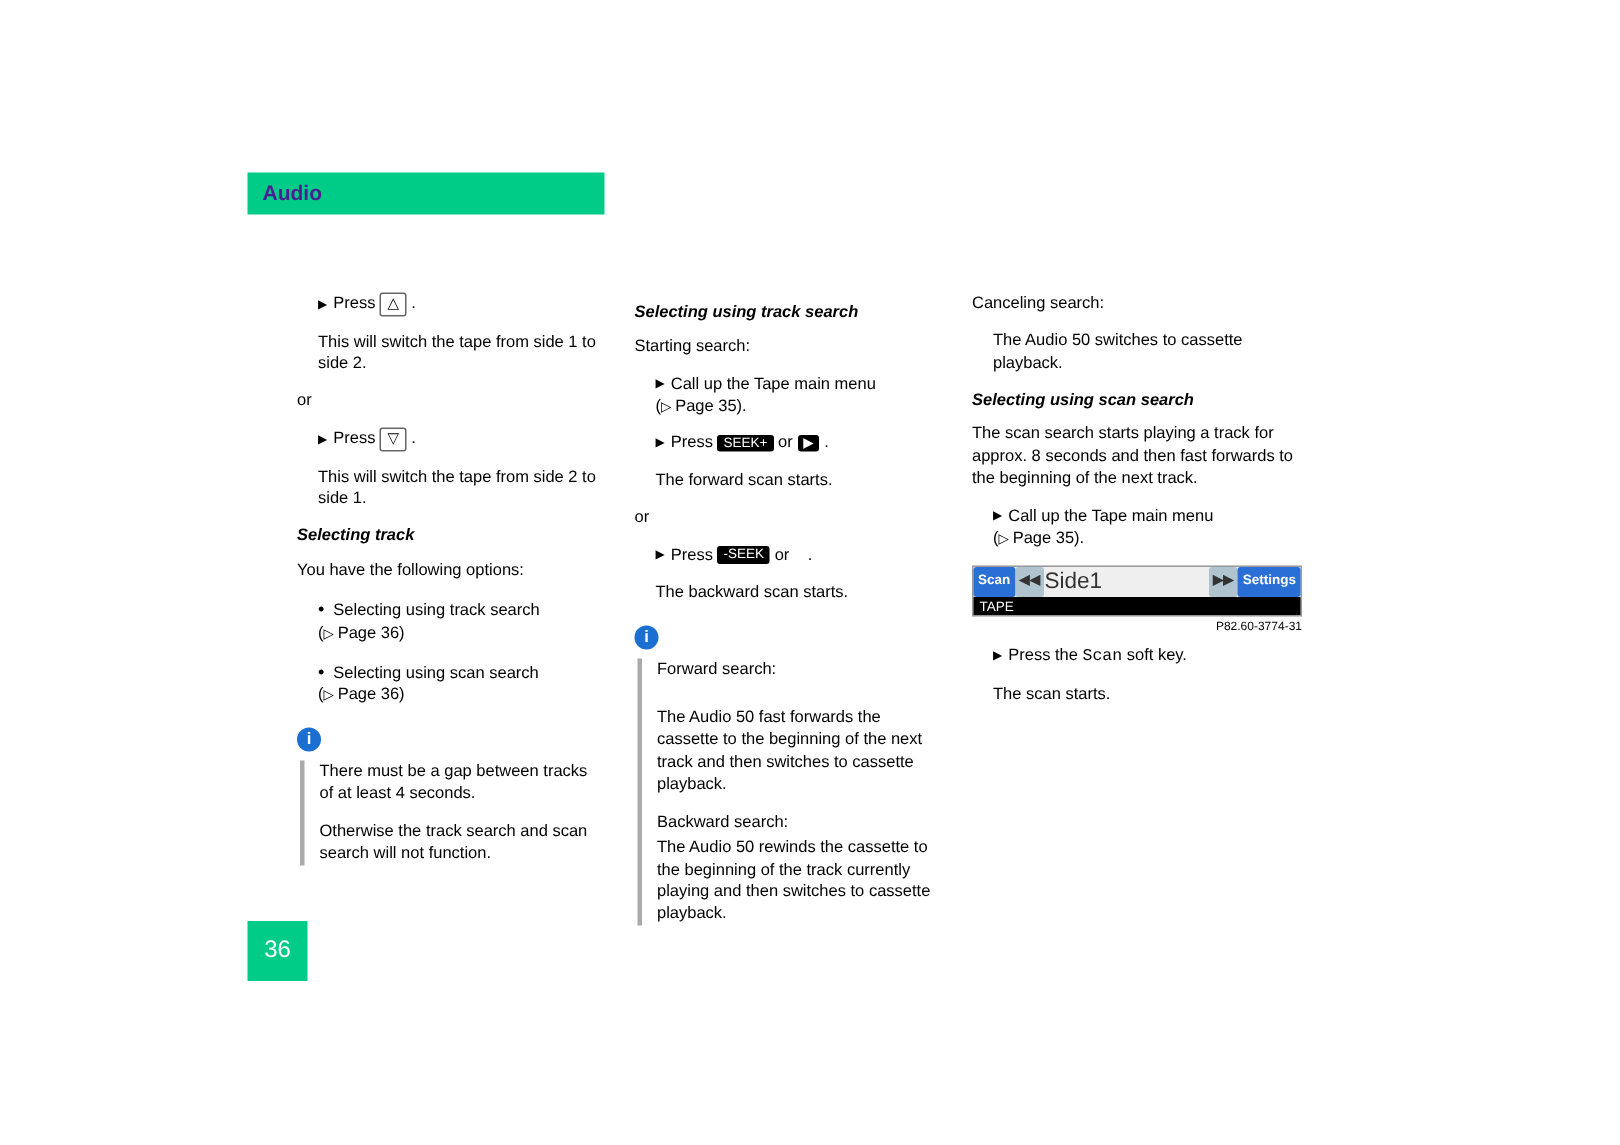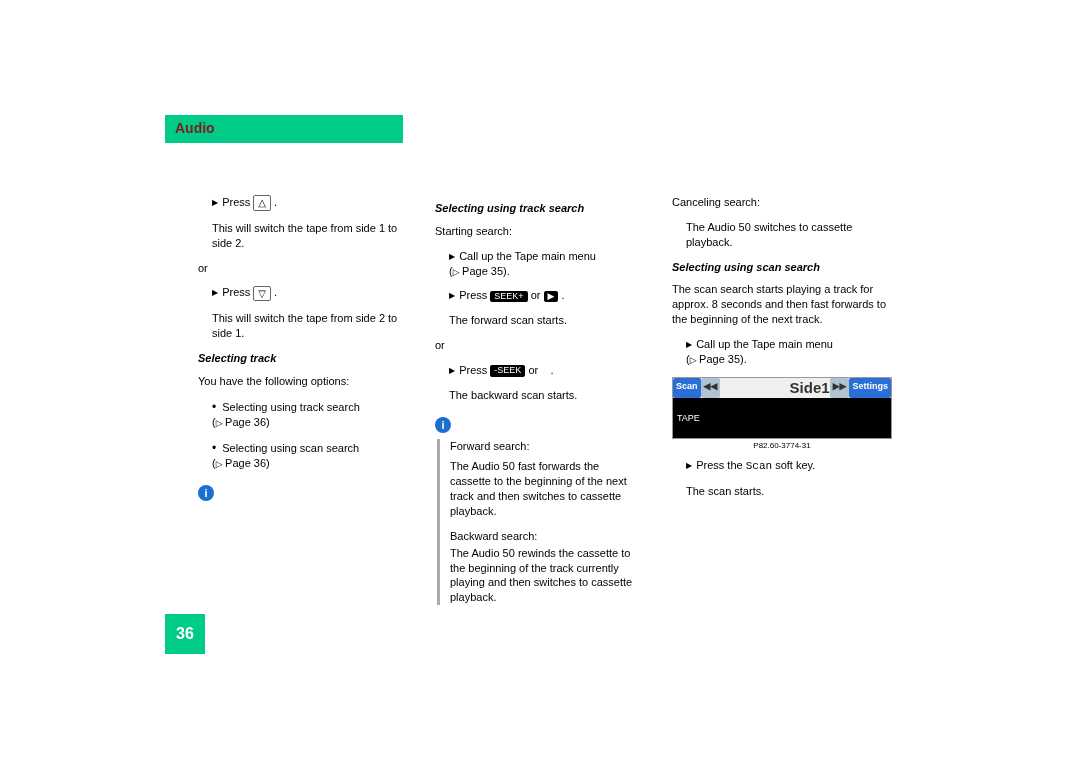--- a/index.html
+++ b/index.html
@@ -1,44 +1,44 @@
 <!DOCTYPE html>
 <html><head>
 <meta charset="utf-8">
 <style>
 body{margin:0;background:#fff;font-family:Arial,Helvetica,sans-serif;color:#000;font-size:11px;line-height:1.35}
 .page{width:1080px;height:763px;position:relative;overflow:hidden}
 .hdr{position:absolute;left:165px;top:115px}
-.green-bar{background:#00cc88;color:#7f1d1d;font-weight:bold;font-size:14px;padding:4px 28px 5px 10px;display:inline-block;min-width:200px}
+.green-bar{background:#00cc88;color:#4c1d95;font-weight:bold;font-size:14px;padding:4px 28px 5px 10px;display:inline-block;min-width:200px}
 .sub-row{display:flex;align-items:stretch;margin-top:2px}
 .black-box{background:#000;width:18px;height:15px;margin-right:12px}
 .subtitle{font-weight:bold;font-size:12px;padding-top:1px}
-.content{position:absolute;left:198px;top:195px;width:725px;display:flex;gap:32px}
+.content{position:absolute;left:198px;top:195px;width:725px;display:flex;gap:20px}
 .col{width:205px}
 .arrow::before{content:"▶";font-size:8px;margin-right:4px;position:relative;top:-1px}
 .bullet::before{content:"•";margin-right:6px;font-size:12px}
 ul.plain{list-style:none;padding:0;margin:0}
 ul.plain li{margin-bottom:10px;padding-left:14px}
 .indent{padding-left:14px}
 p{margin:0 0 10px 0}
 .bi{font-weight:bold;font-style:italic;font-size:11px;margin:6px 0 8px 0}
 .k{display:inline-block;background:#000;color:#fff;font-size:9px;padding:1px 4px;border-radius:2px;line-height:1.1;vertical-align:middle}
 .kbox{display:inline-block;border:1px solid #666;border-radius:2px;padding:0 4px;font-size:10px;vertical-align:middle}
 .tri::before{content:"▷ ";font-size:9px}
 .info{display:inline-block;width:16px;height:16px;border-radius:50%;background:#1b6fd0;color:#fff;text-align:center;line-height:16px;font-weight:bold;font-style:normal;font-size:11px;margin:4px 0 6px 0}
 .ibar{border-left:3px solid #aaa;padding-left:10px;margin-left:2px;margin-bottom:12px}
-.pgnum{position:absolute;left:165px;top:614px;background:#00cc88;color:#fff;font-weight:bold;font-size:16px;width:40px;height:40px;display:flex;align-items:center;justify-content:center}
+.pgnum{position:absolute;left:165px;top:614px;background:#00cc88;color:#fff;font-weight:normal;font-size:16px;width:40px;height:40px;display:flex;align-items:center;justify-content:center}
 .display{border:1px solid #999;background:#efefef;margin:6px 0 2px 0;font-size:9px}
 .drow{display:flex;align-items:stretch}
 .dcell{padding:2px 3px;color:#fff;font-weight:bold;border-radius:2px}
 .blue{background:#2a6fd6}
 .grey{background:#b0c4d0;color:#333}
-.center{flex:1;text-align:right;font-weight:bold;font-size:15px;color:#333}
-.tapebar{background:#000;color:#fff;padding:14px 4px;font-size:9px}
-.imgcode{text-align:center;font-size:8px;color:#000;margin-bottom:6px}
+.center{flex:1;text-align:left;font-weight:normal;font-size:15px;color:#333}
+.tapebar{background:#000;color:#fff;padding:0 4px;font-size:9px}
+.imgcode{text-align:right;font-size:8px;color:#000;margin-bottom:6px}
 .monoK{font-family:"Courier New",monospace}
 </style>
 </head>
 <body>
 
 <div class="page">
   <div class="hdr">
     <div class="green-bar">Audio</div>
   </div>
 
@@ -55,39 +55,41 @@
       </ul>
       <p class="indent">This will switch the tape from side 2 to side 1.</p>
       <p class="bi">Selecting track</p>
       <p>You have the following options:</p>
       <ul class="plain">
         <li class="bullet"><span>Selecting using track search</span><br>(<span class="tri"></span><span>Page 36)</span></li>
         <li class="bullet"><span>Selecting using scan search</span><br>(<span class="tri"></span><span>Page 36)</span></li>
       </ul>
       <span class="info">i</span>
       <div class="ibar">
+        <p>There must be a gap between tracks of at least 4 seconds.</p>
+        <p style="margin-bottom:0">Otherwise the track search and scan search will not function.</p>
       </div>
     </div>
 
     <div class="col">
       <p class="bi">Selecting using track search</p>
       <p>Starting search:</p>
       <ul class="plain">
         <li class="arrow"><span>Call up the Tape main menu</span><br>(<span class="tri"></span><span>Page 35).</span></li>
         <li class="arrow"><span>Press</span> <span class="k">SEEK+</span> <span>or</span> <span class="k">▶</span> .</li>
       </ul>
       <p class="indent">The forward scan starts.</p>
       <p>or</p>
       <ul class="plain">
         <li class="arrow"><span>Press</span> <span class="k">-SEEK</span> <span>or</span> &nbsp;&nbsp;&nbsp;.</li>
       </ul>
       <p class="indent">The backward scan starts.</p>
       <span class="info">i</span>
       <div class="ibar">
-        <p style="margin-bottom:6px">Forward search:</p>
+        <p style="margin-bottom:18px">Forward search:</p>
         <p>The Audio 50 fast forwards the cassette to the beginning of the next track and then switches to cassette playback.</p>
         <p style="margin-bottom:2px">Backward search:</p>
         <p style="margin-bottom:10px">The Audio 50 rewinds the cassette to the beginning of the track currently playing and then switches to cassette playback.</p>
       </div>
     </div>
 
     <div class="col" style="width:220px">
       <p>Canceling search:</p>
       <p class="indent">The Audio 50 switches to cassette playback.</p>
       <p class="bi">Selecting using scan search</p>

